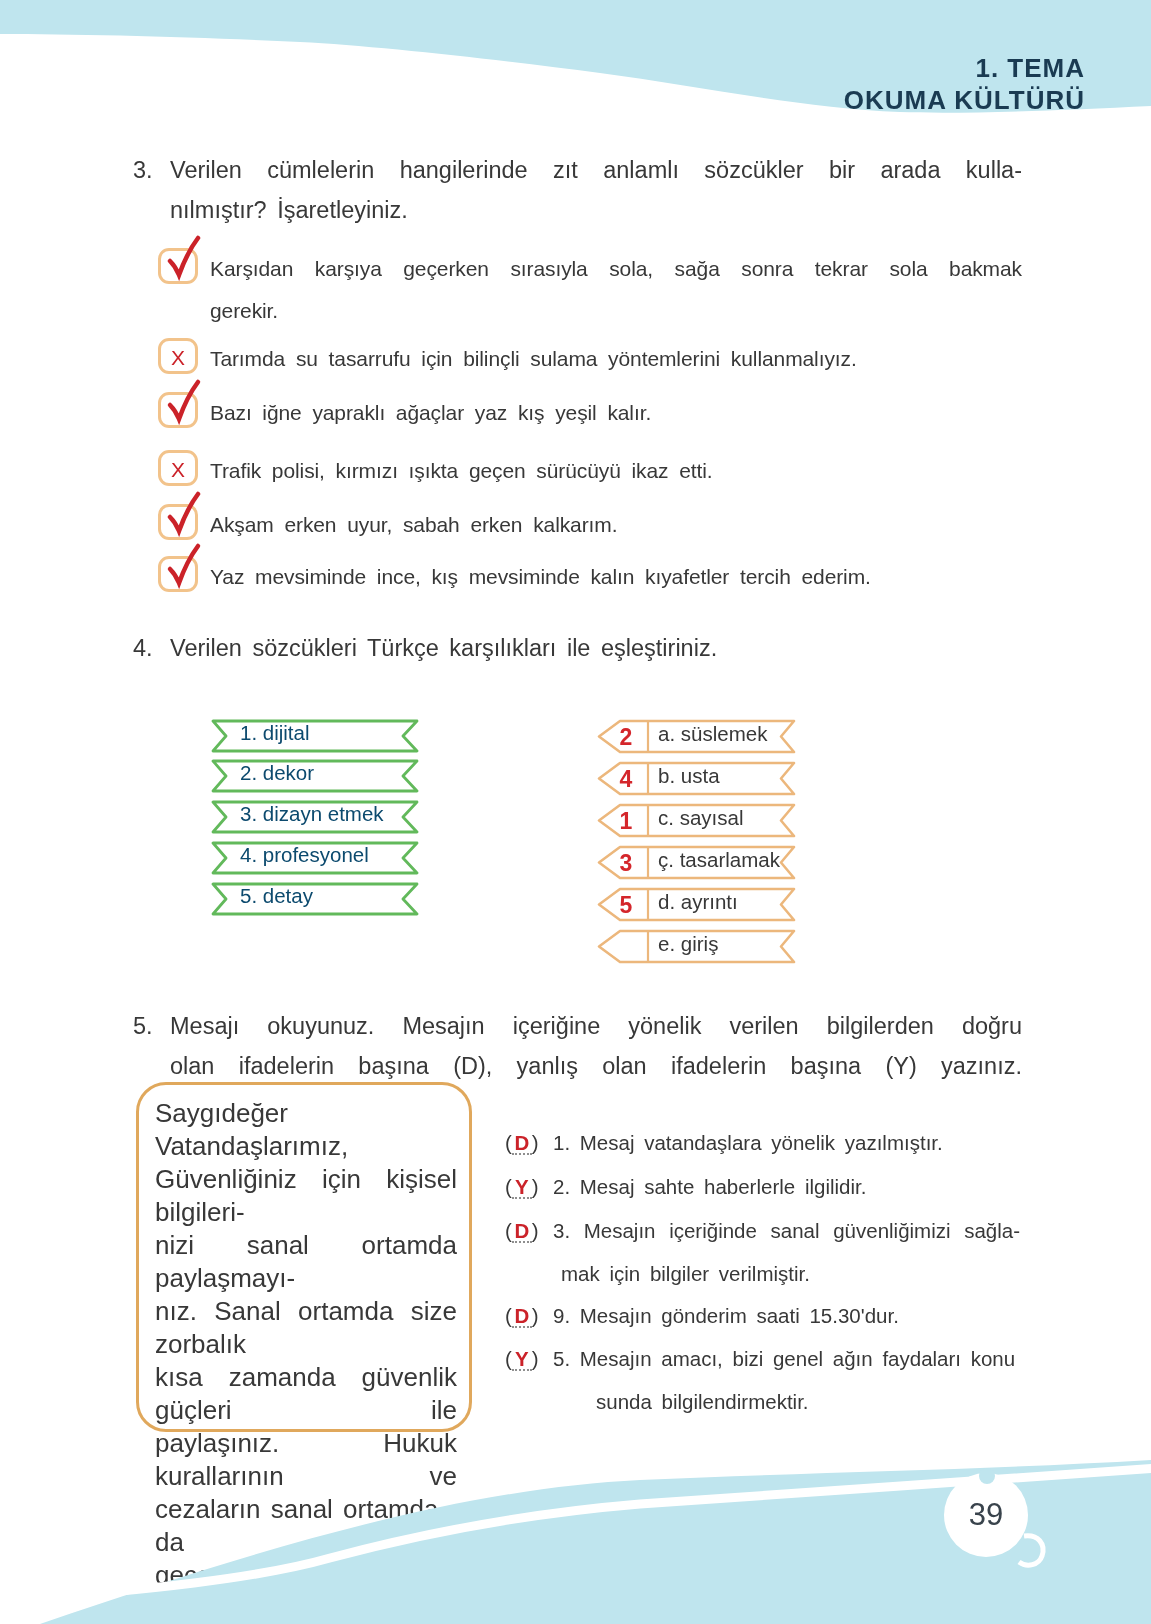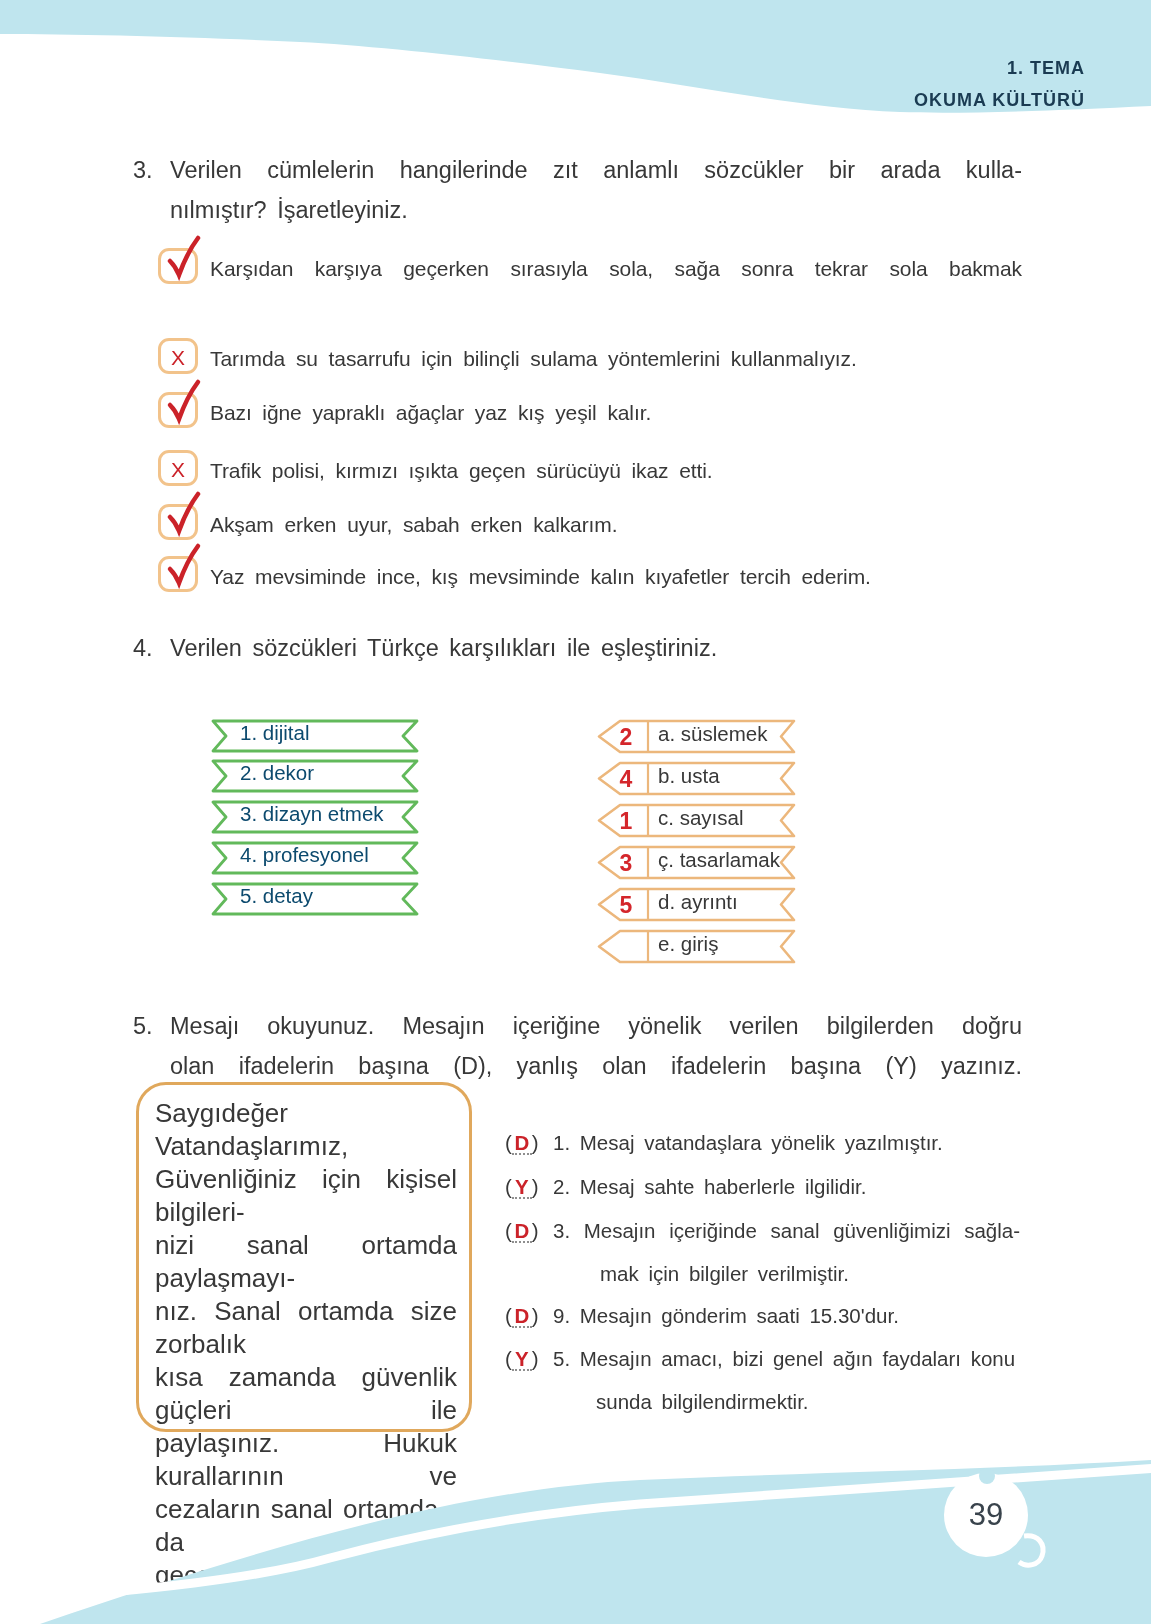--- a/index.html
+++ b/index.html
@@ -1,21 +1,21 @@
 <!DOCTYPE html>
 <html><head>
 <meta charset="utf-8">
 <style>
   html,body{margin:0;padding:0;}
   body{width:1151px;height:1624px;position:relative;background:#fff;
        font-family:"Liberation Sans",sans-serif;color:#3a3a3a;overflow:hidden;}
   .abs{position:absolute;}
   
   .hdr{position:absolute;top:52px;right:66px;text-align:right;color:#1a3b52;
-       font-size:18px;line-height:32px;letter-spacing:1px;font-weight:bold;}
+       font-size:26px;line-height:32px;letter-spacing:1px;font-weight:bold;}
   
   .qtitle{position:absolute;font-size:23.5px;line-height:40px;word-spacing:4px;color:#383838;}
   .qtitle .qnum{position:absolute;left:0;top:0;}
   .qtitle .tlines{margin-left:37px;}
   .j{text-align:justify;text-align-last:justify;}
   
   .citem{position:absolute;left:158px;width:864px;}
   .cbox{position:absolute;left:0;top:0;width:34px;height:30px;border:3px solid #f2c38b;
         border-radius:11px;display:block;}
   .checksvg{position:absolute;left:3px;top:-16px;overflow:visible;}
@@ -69,20 +69,21 @@
 </div>
 
 <div class="citem" style="top:248px">
   <span class="cbox">
     <svg class="checksvg" width="36" height="46" viewBox="0 0 36 46">
       <path d="M6,26 C10,30 13,35 15,40 C20,26 28,11 34,3" stroke="#cb2229" stroke-width="4.5" fill="none" stroke-linecap="round"></path>
     </svg>
   </span>
   <div class="ctext">
     <div class="j">Karşıdan karşıya geçerken sırasıyla sola, sağa sonra tekrar sola bakmak</div>
+    <div>gerekir.</div>
   </div>
 </div>
 
 <div class="citem" style="top:338px">
   <span class="cbox">
     <span class="cross">X</span>
   </span>
   <div class="ctext">Tarımda su tasarrufu için bilinçli sulama yöntemlerini kullanmalıyız.</div>
 </div>
 
@@ -234,21 +235,21 @@
   <span class="stext">1. Mesaj vatandaşlara yönelik yazılmıştır.</span>
 </div>
 <div class="stmt" style="top:1172px">
   <span class="pmark"><span>(</span><span class="ans">Y</span><span>)</span></span>
   <span class="stext">2. Mesaj sahte haberlerle ilgilidir.</span>
 </div>
 <div class="stmt" style="top:1216px">
   <span class="pmark"><span>(</span><span class="ans">D</span><span>)</span></span>
   <span class="stext j">3. Mesajın içeriğinde sanal  güvenliğimizi sağla-</span>
 </div>
-<div class="stline2" style="left:600px;top:1259px">mak için bilgiler verilmiştir.</div>
+<div class="stline2" style="left:561px;top:1259px">mak için bilgiler verilmiştir.</div>
 <div class="stmt" style="top:1301px">
   <span class="pmark"><span>(</span><span class="ans">D</span><span>)</span></span>
   <span class="stext">9. Mesajın gönderim saati 15.30'dur.</span>
 </div>
 <div class="stmt" style="top:1344px">
   <span class="pmark"><span>(</span><span class="ans">Y</span><span>)</span></span>
   <span class="stext">5. Mesajın amacı, bizi genel ağın faydaları konu</span>
 </div>
 <div class="stline2" style="left:596px;top:1387px">sunda bilgilendirmektir.</div>
 

